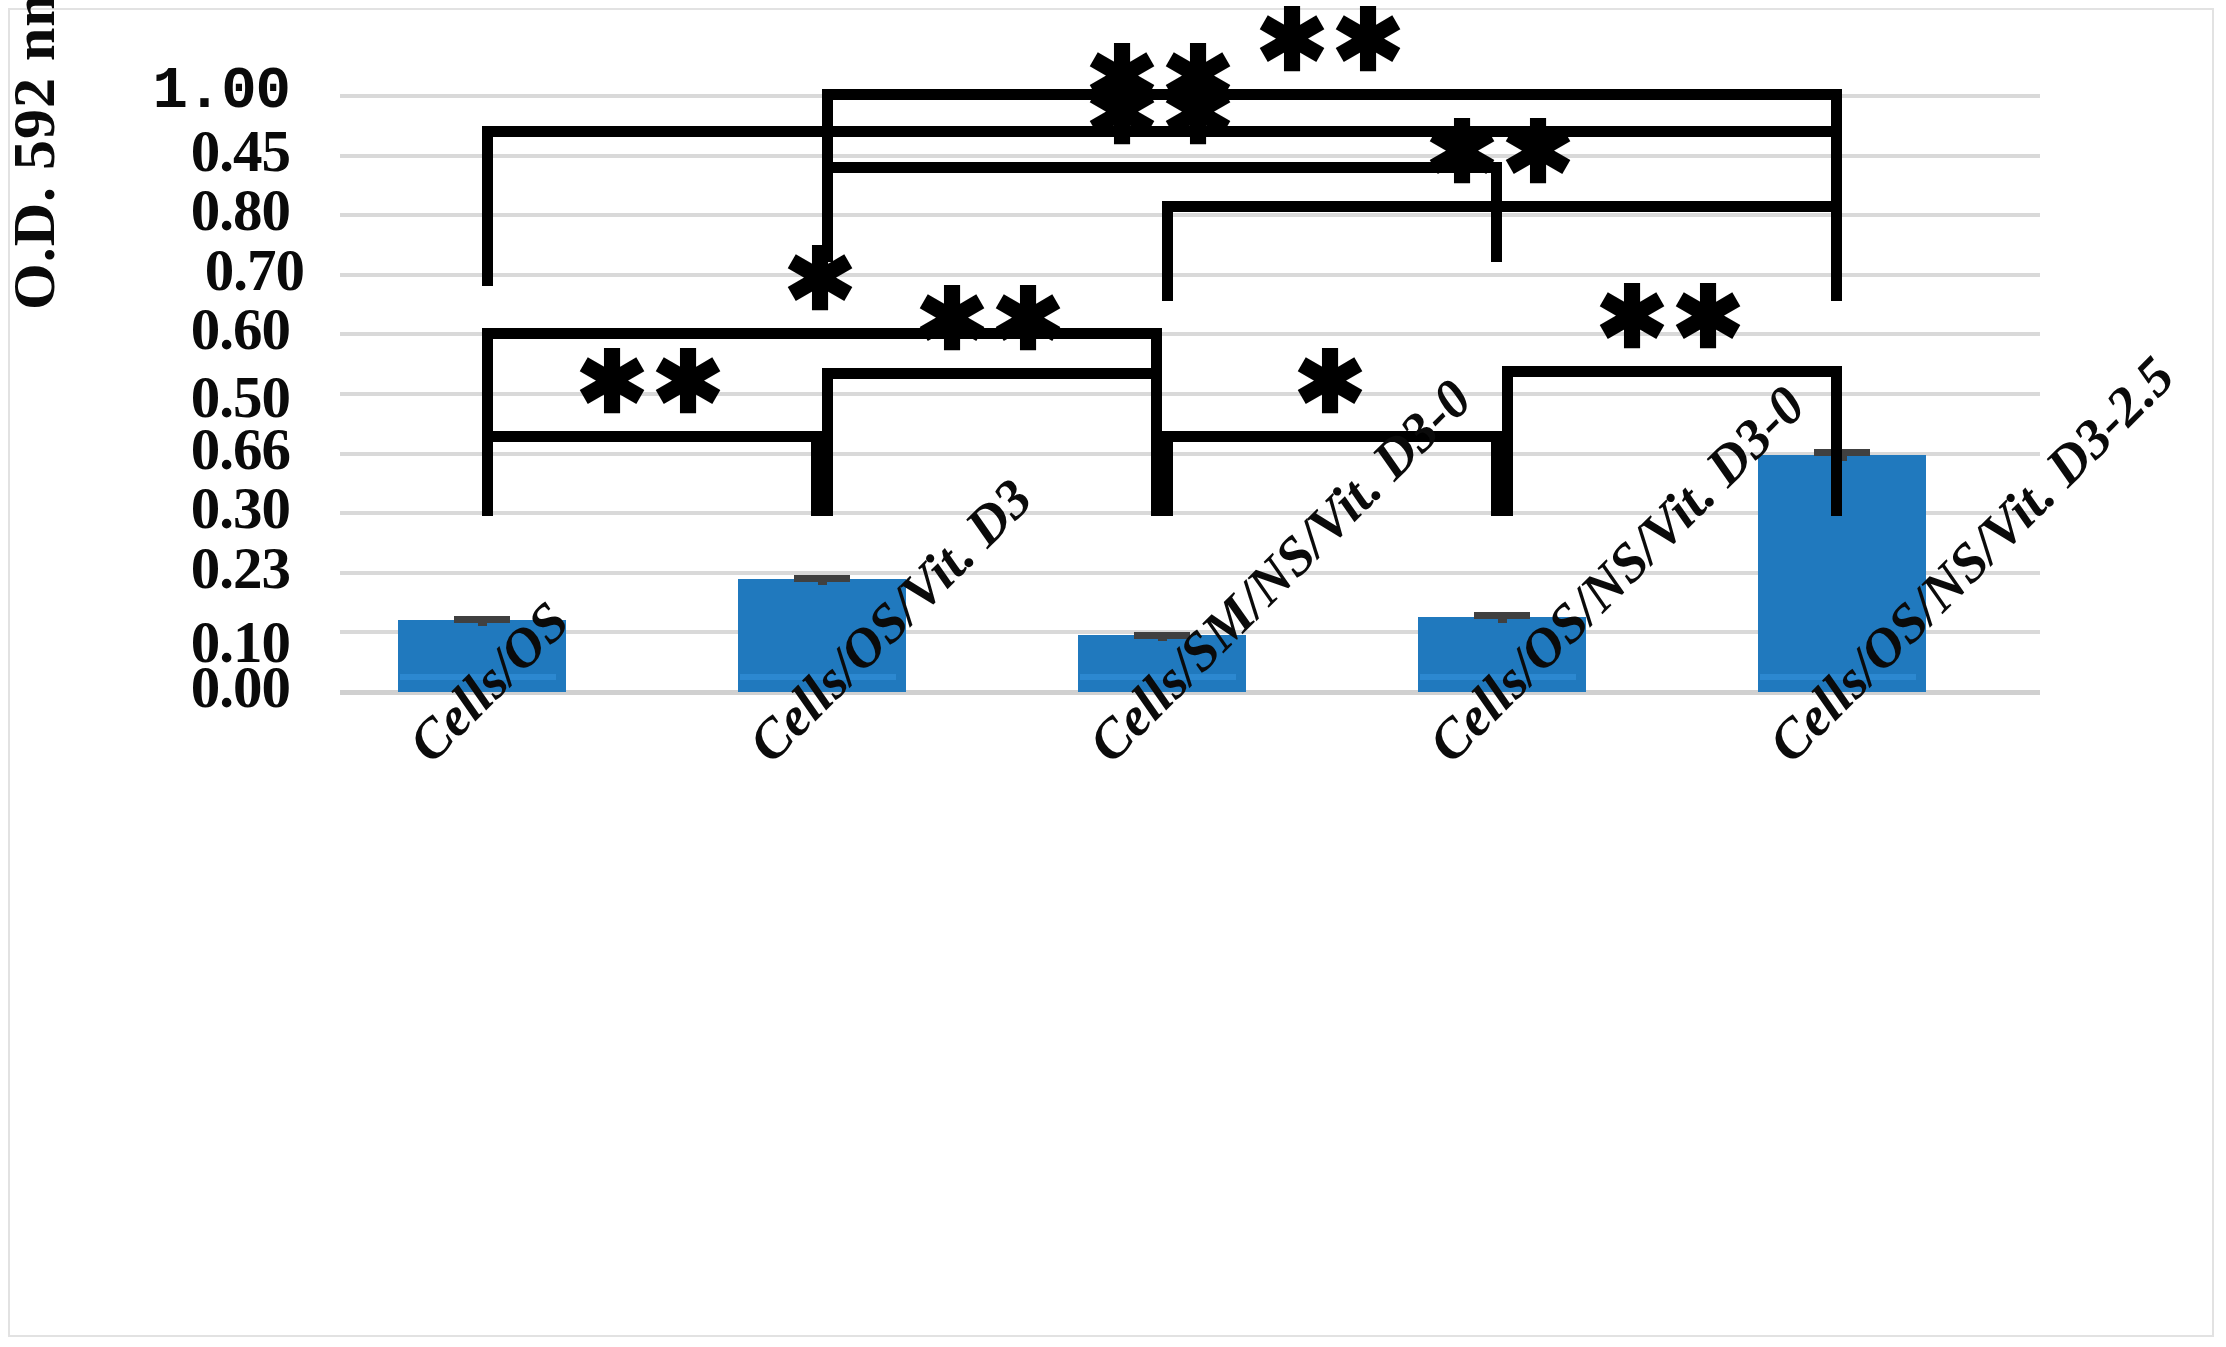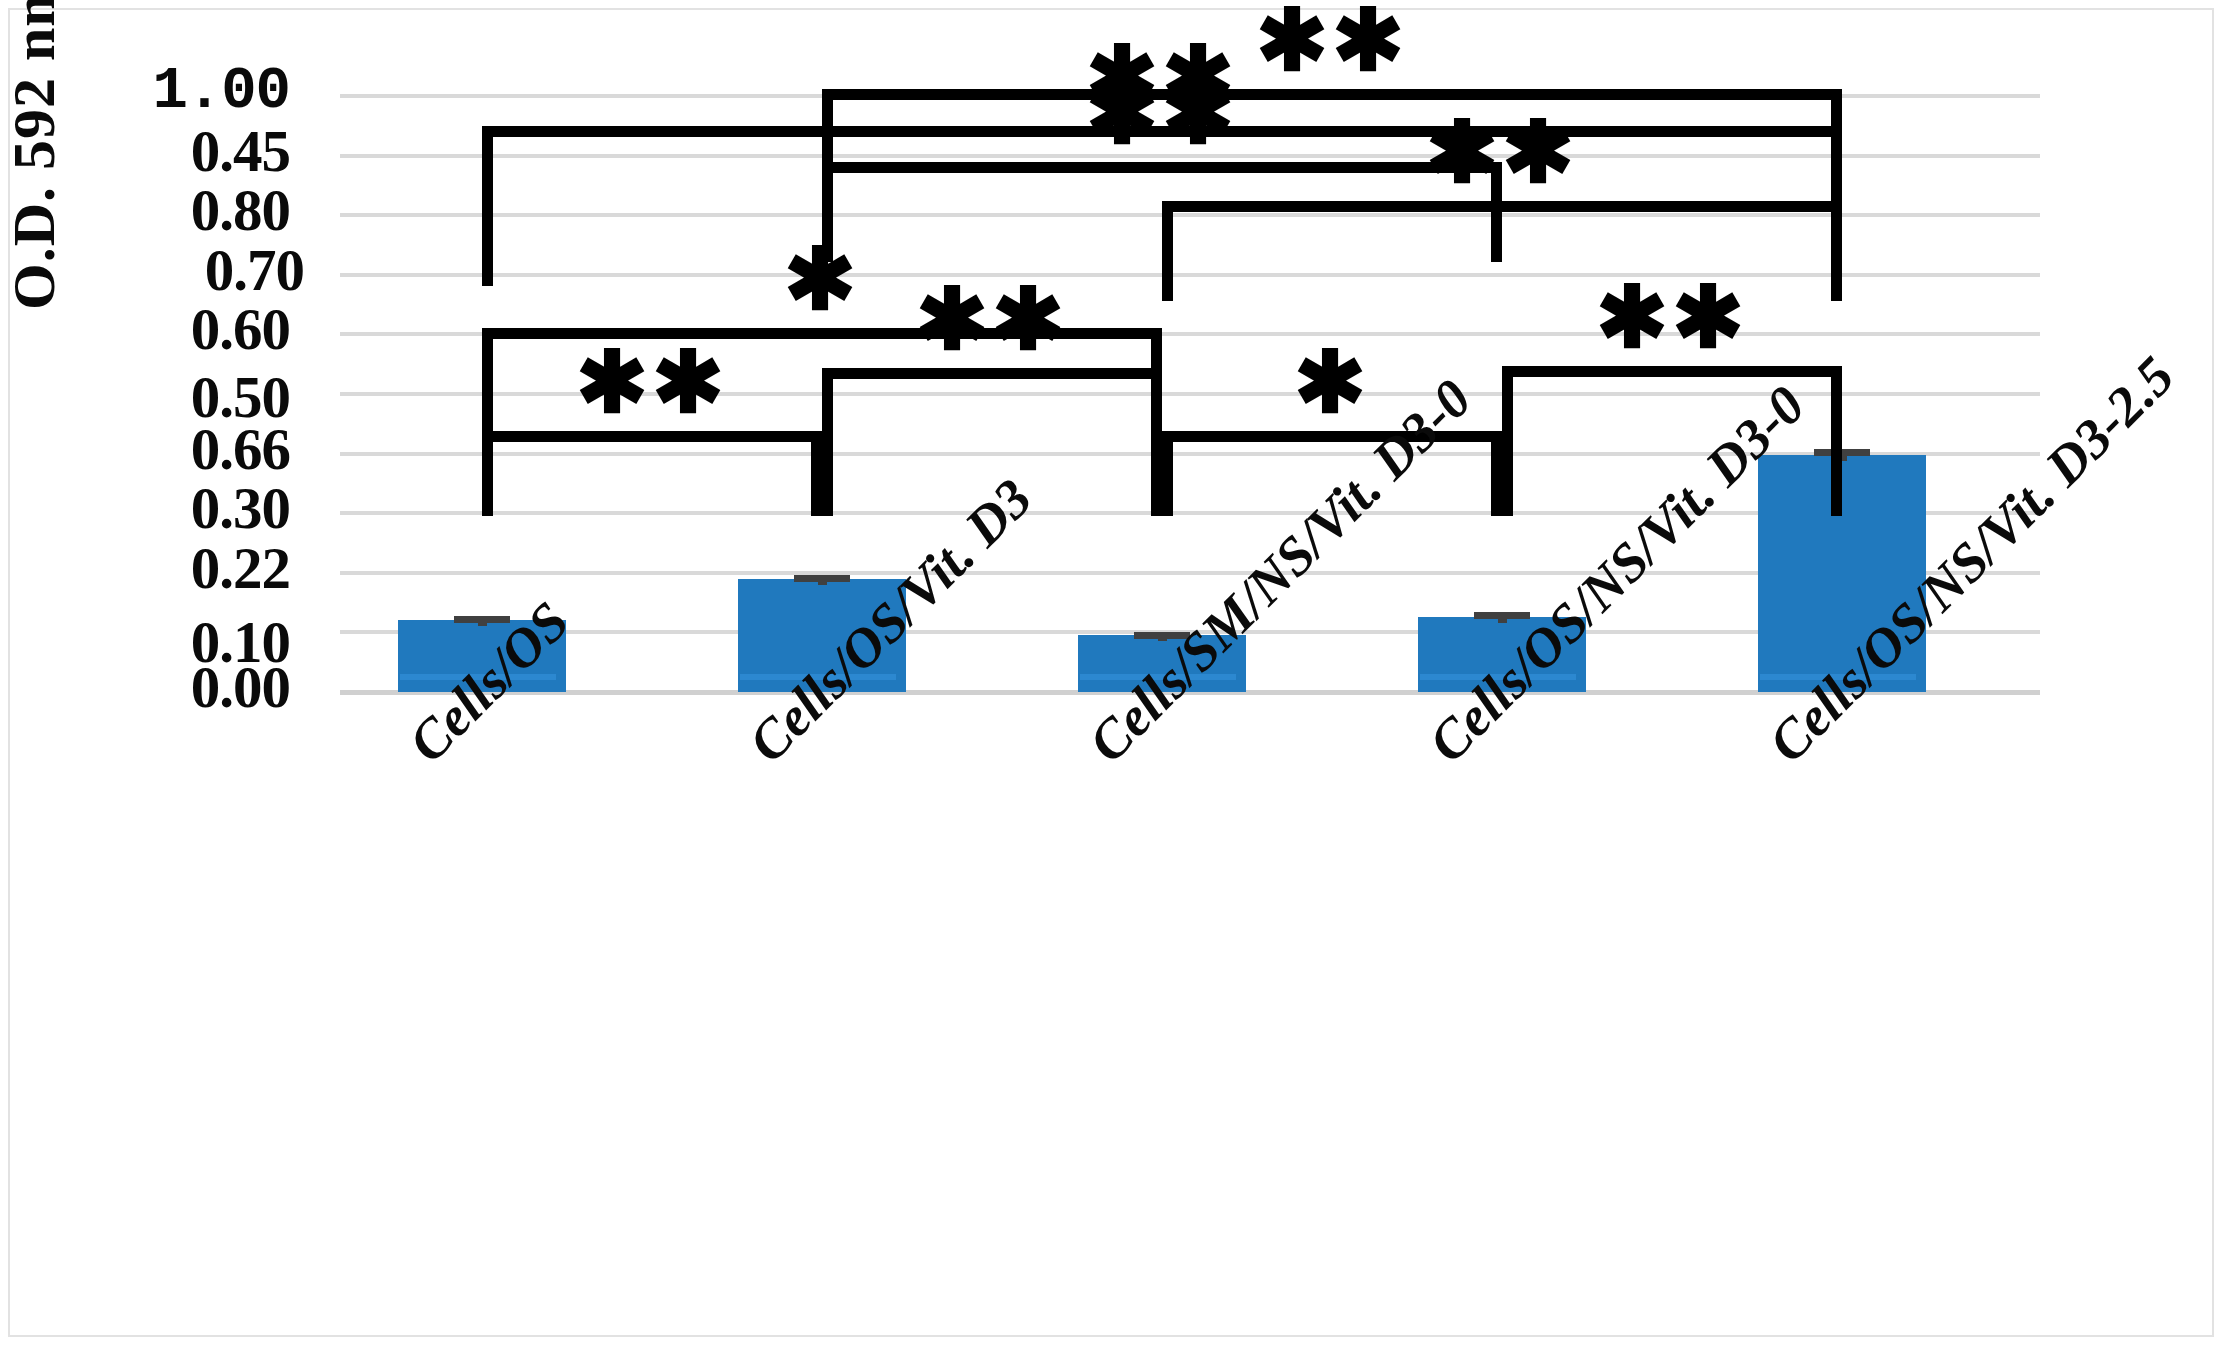--- a/index.html
+++ b/index.html
@@ -108,21 +108,21 @@
 
   <div id="yticks">
       <div class="ytick" style="left: 30px; top: 52px; font-family: Liberation Mono, monospace;">1.00</div>
       <div class="ytick" style="left: 30px; top: 111.6px;">0.45</div>
       <div class="ytick" style="left: 30px; top: 171.2px;">0.80</div>
       <div class="ytick" style="left: 44px; top: 230.8px;">0.70</div>
       <div class="ytick" style="left: 30px; top: 290.4px;">0.60</div>
       <div class="ytick" style="left: 30px; top: 350px; margin-top: 8px;">0.50</div>
       <div class="ytick" style="left: 30px; top: 409.6px;">0.66</div>
       <div class="ytick" style="left: 30px; top: 469.2px;">0.30</div>
-      <div class="ytick" style="left: 30px; top: 528.8px;">0.22</div>
+      <div class="ytick" style="left: 30px; top: 528.8px;">0.23</div>
       <div class="ytick" style="left: 30px; top: 603px;">0.10</div>
       <div class="ytick" style="left: 30px; top: 648px;">0.00</div>
     </div>
 
   <div id="plot">
     <div id="grid">
         <div class="gridline" style="top: -2px;"></div>
         <div class="gridline" style="top: 57.6px;"></div>
         <div class="gridline" style="top: 117.2px;"></div>
         <div class="gridline" style="top: 176.8px;"></div>

